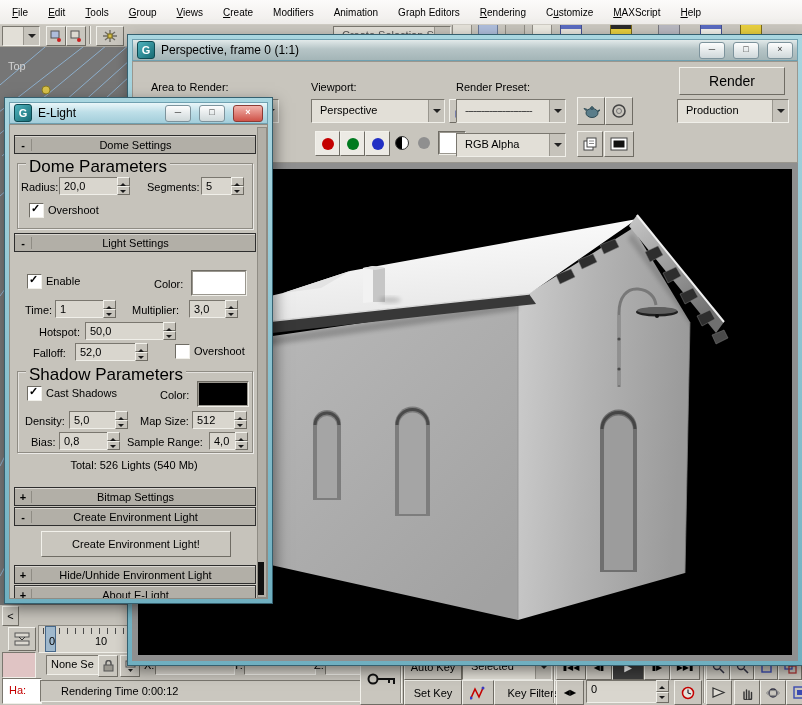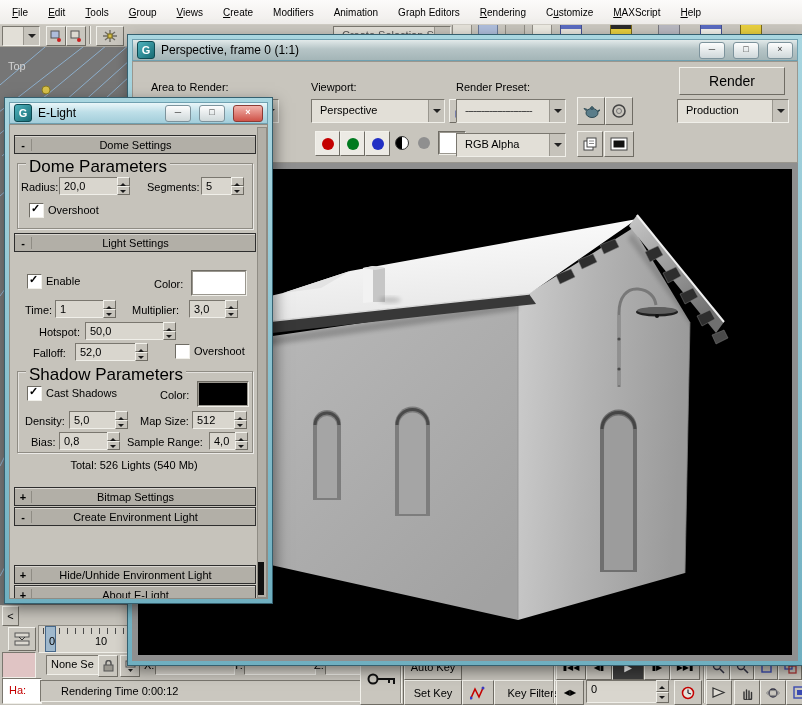--- a/index.html
+++ b/index.html
@@ -189,20 +189,24 @@
   <div class="abs pbtn" style="left:360px;top:47px;width:42px;height:51px">
     <svg width="30" height="16">
         <circle cx="6" cy="8" r="4.5" fill="none" stroke="#111" stroke-width="2"></circle>
         <line x1="10" y1="8" x2="28" y2="8" stroke="#111" stroke-width="2"></line>
         <line x1="22" y1="8" x2="22" y2="12" stroke="#111" stroke-width="2"></line>
         <line x1="27" y1="8" x2="27" y2="13" stroke="#111" stroke-width="2"></line>
       </svg>
     </div>
 
   <div class="abs pbtn" style="left:404px;top:49px;width:56px;height:24px">Auto Key</div>
+  <div class="abs combo" style="left:462px;top:49px;width:88px;height:24px">
+    <span class="txt" style="line-height:18px">Selected</span>
+      <span class="arw"></span>
+    </div>
   <div class="abs pbtn" style="left:404px;top:75px;width:56px;height:23px">Set Key</div>
   <div class="abs pbtn" style="left:462px;top:75px;width:30px;height:23px">
     <svg width="16" height="14">
         <path d="M1 12 L5 3 L9 11 L13 2" fill="none" stroke="#c40000" stroke-width="1.6"></path>
         <circle cx="1" cy="12" r="1.5" fill="#3a3ac0"></circle>
         <circle cx="13" cy="2" r="1.5" fill="#3a3ac0"></circle>
       </svg>
     </div>
   <div class="abs pbtn" style="left:494px;top:75px;width:86px;height:23px">Key Filters...</div>
 
@@ -553,20 +557,21 @@
     <div class="abs lbl" style="left:0;top:334px;width:248px;text-align:center">Total: 526 Lights (540 Mb)</div>
 
     <div class="abs roll" style="left:4px;top:362px;width:240px">
       <span class="sign">+</span>
       <span class="rlabel">Bitmap Settings</span>
       </div>
     <div class="abs roll" style="left:4px;top:382px;width:240px">
       <span class="sign">-</span>
       <span class="rlabel">Create Environment Light</span>
       </div>
+    <div class="abs pbtn" style="left:31px;top:406px;width:188px;height:24px">Create Environment Light!</div>
     <div class="abs roll" style="left:4px;top:440px;width:240px">
       <span class="sign">+</span>
       <span class="rlabel">Hide/Unhide Environment Light</span>
       </div>
     <div class="abs roll" style="left:4px;top:460px;width:240px">
       <span class="sign">+</span>
       <span class="rlabel">About E-Light</span>
       </div>
   </div>
 </div>

